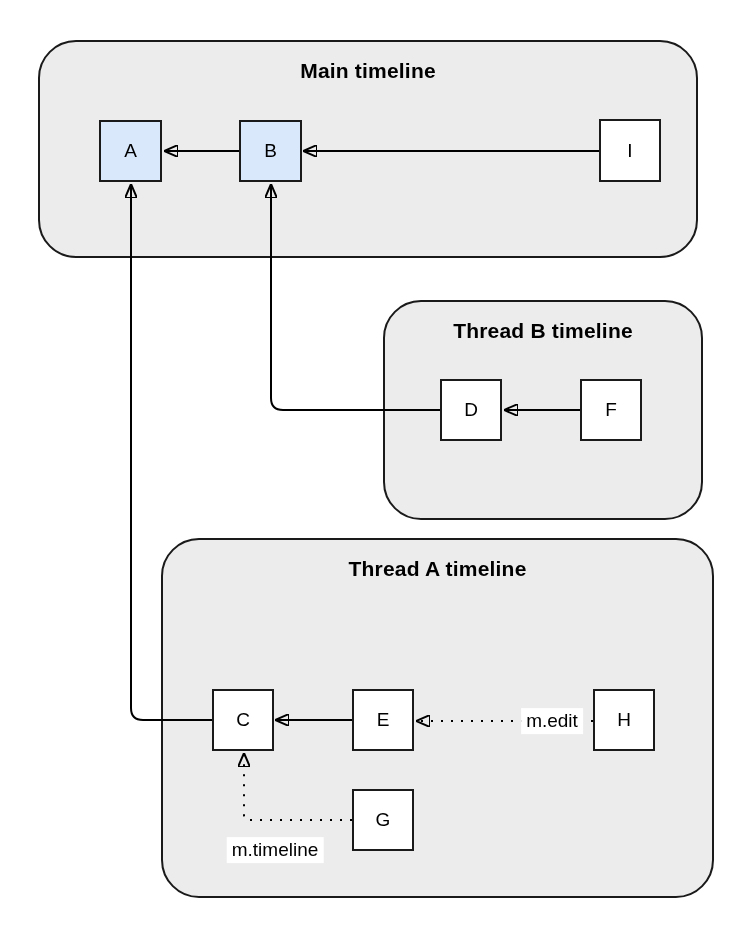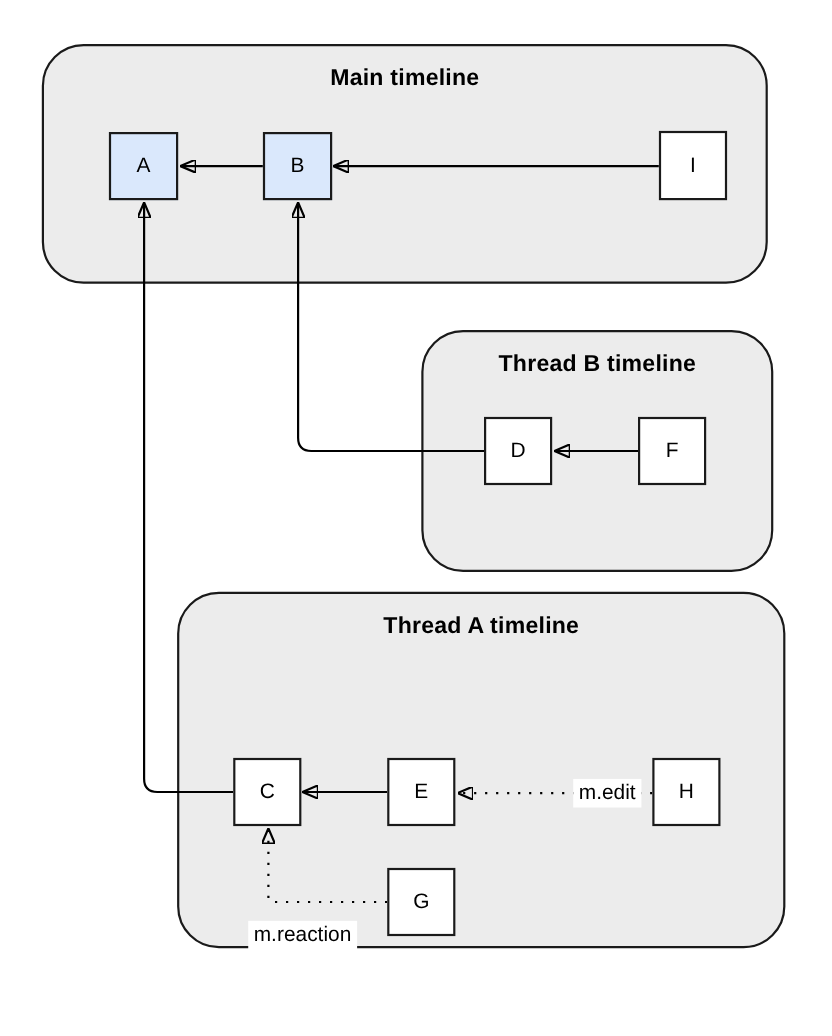--- a/index.html
+++ b/index.html
@@ -88,21 +88,21 @@
 <div class="canvas">
 
   <div class="frame" style="left:383px; top:300px; width:320px; height:220px;">
     <div class="frame-title">Thread B timeline</div>
   </div>
 
   <div class="frame" style="left:38px; top:40px; width:660px; height:218px;">
     <div class="frame-title">Main timeline</div>
   </div>
 
-  <div class="frame" style="left:161px; top:538px; width:553px; height:324px;">
+  <div class="frame" style="left:161px; top:538px; width:553px; height:360px;">
     <div class="frame-title">Thread A timeline</div>
   </div>
 
   <svg class="edges" width="756" height="942" viewBox="0 0 756 942" aria-hidden="true">
     <defs>
       <marker id="arrowhead" viewBox="0 0 14 12" refX="12" refY="6" markerWidth="14" markerHeight="12" markerUnits="userSpaceOnUse" orient="auto">
         <path d="M0,0 L14,6 L0,12 Z" fill="#000000" stroke="none"></path>
       </marker>
     </defs>
 
@@ -154,15 +154,15 @@
   <div class="node" style="left:593px; top:689px;">
     <span>H</span>
   </div>
 
   <div class="node" style="left:352px; top:789px;">
     <span>G</span>
   </div>
 
   <span class="edge-label" style="left:505px; top:721px;margin-left:47px;">m.edit</span>
 
-  <span class="edge-label" style="left:275px; top:850px;">m.reaction</span>
+  <span class="edge-label" style="left:275px; top:850px;">m.timeline</span>
 
 </div>
 
 </body></html>

